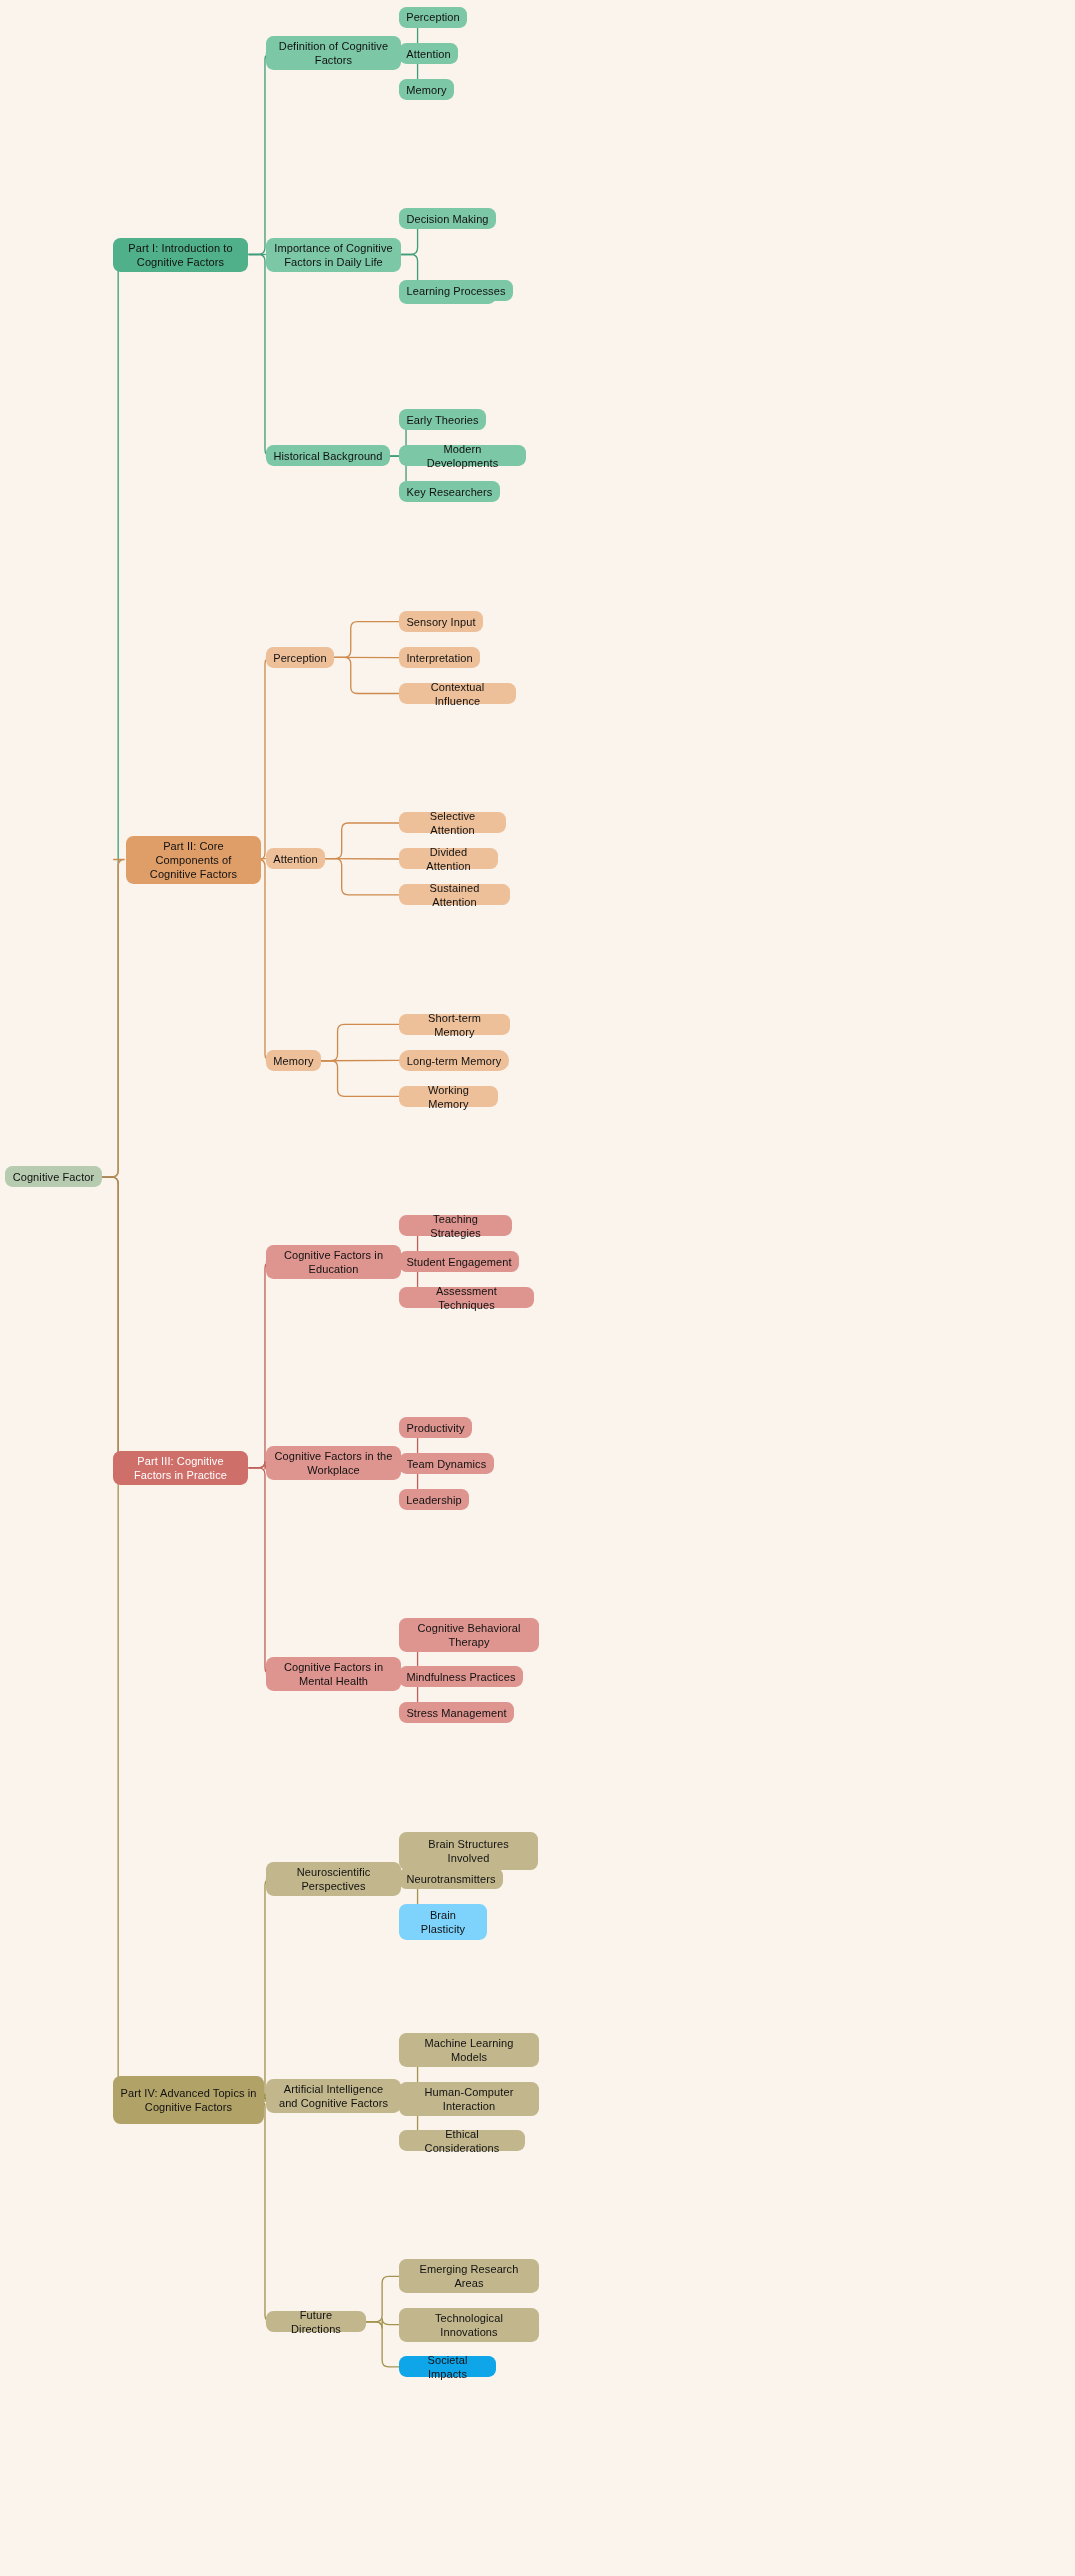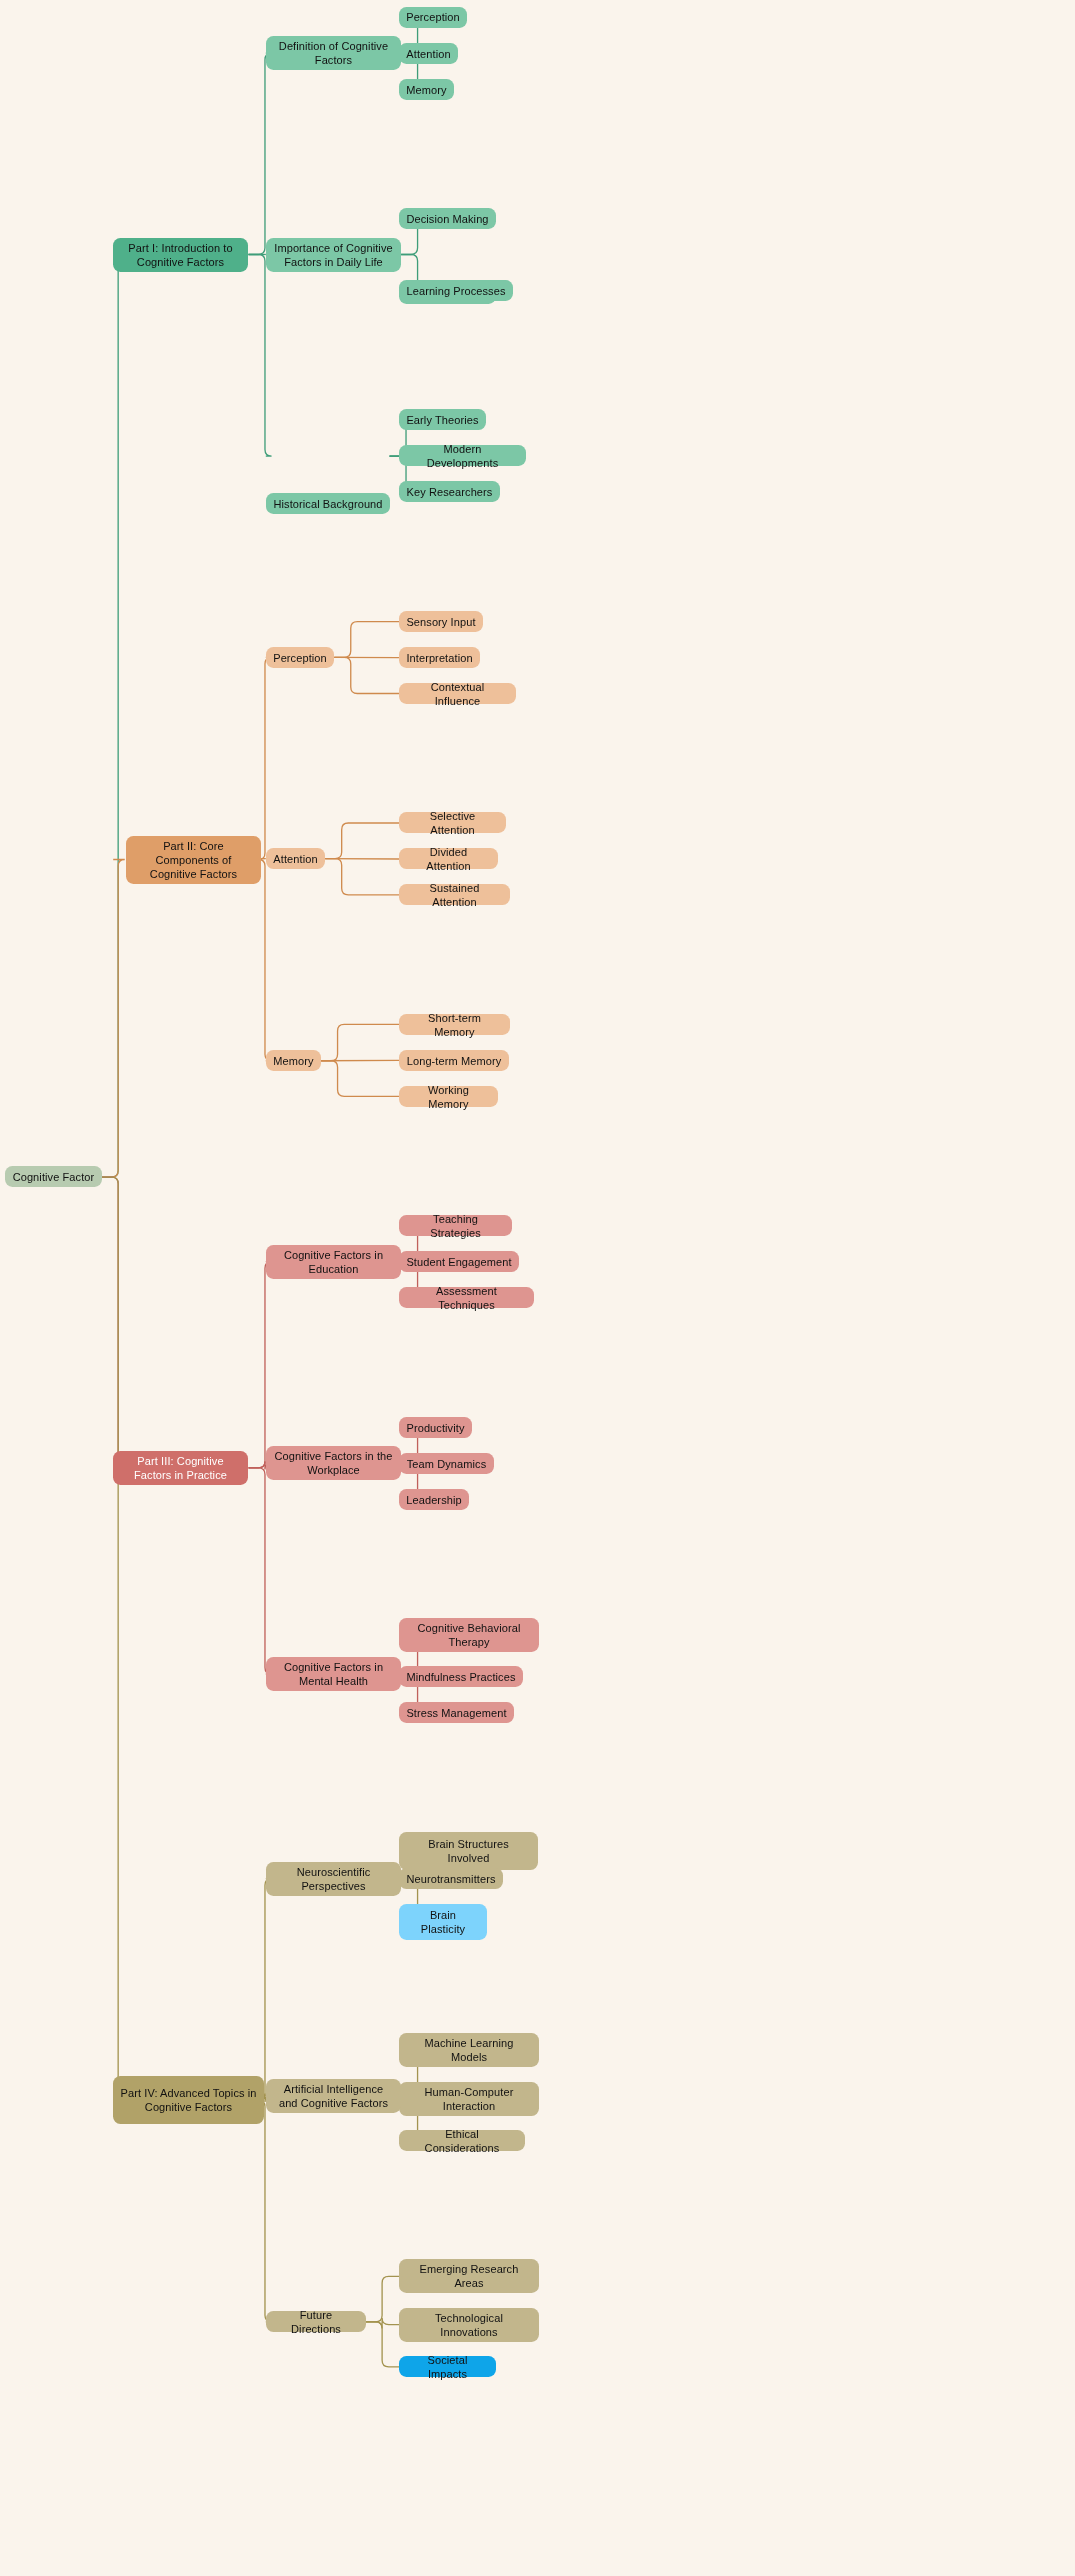--- a/index.html
+++ b/index.html
@@ -120,21 +120,21 @@
     </div>
     <div class="node lvl3" style="left: 399px; top: 409px; width: 87px; height: 21.4px; background: rgb(124, 199, 166);">
       <span>Early Theories</span>
     </div>
     <div class="node lvl3" style="left: 399px; top: 445px; width: 127px; height: 21.4px; background: rgb(124, 199, 166);">
       <span>Modern Developments</span>
     </div>
     <div class="node lvl3" style="left: 399px; top: 481px; width: 101px; height: 21.4px; background: rgb(124, 199, 166);">
       <span>Key Researchers</span>
     </div>
-    <div class="node lvl2" style="left: 266px; top: 445px; width: 124px; height: 21.4px; background: rgb(124, 199, 166); margin-top: 48px;">
+    <div class="node lvl2" style="left: 266px; top: 445px; width: 124px; height: 21.4px; background: rgb(124, 199, 166);">
       <span>Historical Background</span>
     </div>
     <div class="node lvl1" style="left: 113px; top: 238px; width: 135px; height: 34px; background: rgb(79, 176, 138);">
       <span>Part I: Introduction to Cognitive Factors</span>
     </div>
     <div class="node lvl3" style="left: 399px; top: 611px; width: 84px; height: 21.4px; background: rgb(238, 192, 154);">
       <span>Sensory Input</span>
     </div>
     <div class="node lvl3" style="left: 399px; top: 647px; width: 81px; height: 21.4px; background: rgb(238, 192, 154);">
       <span>Interpretation</span>
@@ -153,21 +153,21 @@
     </div>
     <div class="node lvl3" style="left: 399px; top: 884px; width: 111px; height: 21.4px; background: rgb(238, 192, 154);">
       <span>Sustained Attention</span>
     </div>
     <div class="node lvl2" style="left: 266px; top: 848px; width: 59px; height: 21.4px; background: rgb(238, 192, 154);">
       <span>Attention</span>
     </div>
     <div class="node lvl3" style="left: 399px; top: 1014px; width: 111px; height: 21.4px; background: rgb(238, 192, 154);">
       <span>Short-term Memory</span>
     </div>
-    <div class="node lvl3" style="left: 399px; top: 1050px; width: 110px; height: 21.4px; background: rgb(238, 192, 154);">
+    <div class="node lvl3" style="left: 399px; top: 1050px; width: 110px; height: 21.4px; background: rgb(238, 192, 154); border-radius: 10px;">
       <span>Long-term Memory</span>
     </div>
     <div class="node lvl3" style="left: 399px; top: 1086px; width: 99px; height: 21.4px; background: rgb(238, 192, 154);">
       <span>Working Memory</span>
     </div>
     <div class="node lvl2" style="left: 266px; top: 1050px; width: 55px; height: 21.4px; background: rgb(238, 192, 154);">
       <span>Memory</span>
     </div>
     <div class="node lvl1" style="left: 126px; top: 836px; width: 135px; height: 48px; background: rgb(223, 158, 104);">
       <span>Part II: Core Components of Cognitive Factors</span>

